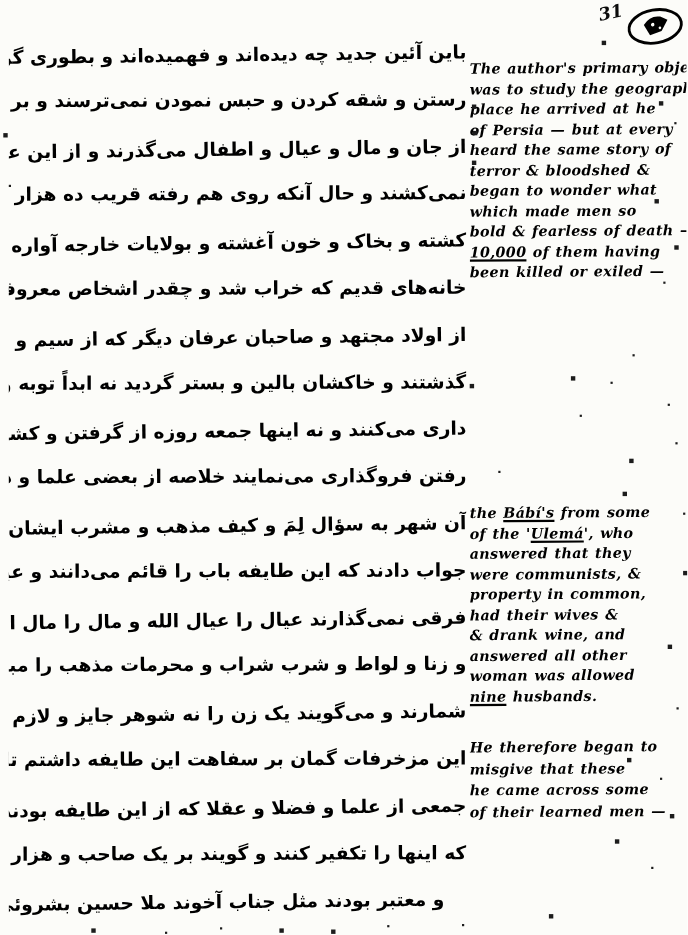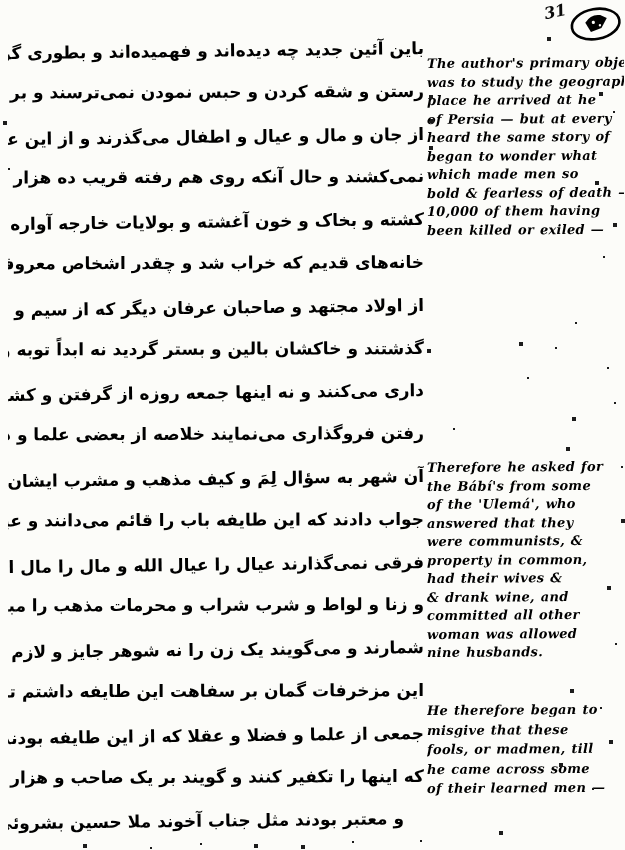--- a/index.html
+++ b/index.html
@@ -25,23 +25,23 @@
   .p-line:last-child{padding-right:20px;}
   
   .note{
     position:absolute;left:427px;width:197px;
     font-family:"DejaVu Serif", serif;font-style:italic;font-weight:700;
     font-size:13px;letter-spacing:0.3px;word-spacing:1px;color:#060606;
     filter:blur(0.25px) contrast(2.2);
   }
   .note1{top:55px;line-height:18.5px;}
   .note2{top:459px;line-height:18.5px;}
-  .note3{top:701px;line-height:19.6px;}
+  .note3{top:671px;line-height:19.6px;}
   .n-line{white-space:nowrap;overflow:hidden;transform:rotate(-0.4deg);transform-origin:left center;}
-  .u{text-decoration-thickness:1.5px;text-underline-offset:2px;}
+  .u{text-decoration:underline;text-decoration-thickness:1.5px;text-underline-offset:2px;}
   
   .page-number{
     position:absolute;left:544px;top:2px;
     font-family:"DejaVu Serif", serif;font-style:italic;font-weight:700;
     font-size:16px;transform:rotate(-12deg);color:#0b0b0b;
   }
   .stamp{position:absolute;left:567px;top:2px;width:58px;height:48px;}
   
   .specks{
     position:absolute;top:0;left:0;width:2px;height:2px;background:transparent;
@@ -101,44 +101,43 @@
     <div class="p-line">که اینها را تکفیر کنند و گویند بر یک صاحب و هزار یار و رساله</div>
     <div class="p-line">و معتبر بودند مثل جناب آخوند ملا حسین بشروئی و آقا سید یحیی</div>
   </div>
 
   <div class="note note1">
     <div class="n-line">The author's primary object</div>
     <div class="n-line">was to study the geography</div>
     <div class="n-line">place he arrived at he</div>
     <div class="n-line">of Persia — but at every</div>
     <div class="n-line">heard the same story of</div>
+    <div class="n-line">terror &amp; bloodshed &amp;</div>
     <div class="n-line">began to wonder what</div>
     <div class="n-line">which made men so</div>
     <div class="n-line">bold &amp; fearless of death —</div>
     <div class="n-line"><span class="u">10,000</span><span> of them having</span></div>
     <div class="n-line">been killed or exiled —</div>
   </div>
 
   <div class="note note2">
-    <div class="n-line">Therefore he asked for</div>
     <div class="n-line"><span>the </span><span class="u">Bábí's</span><span> from some</span></div>
     <div class="n-line"><span>of the '</span><span class="u">Ulemá</span><span>', who</span></div>
     <div class="n-line">answered that they</div>
     <div class="n-line">were communists, &amp;</div>
     <div class="n-line">property in common,</div>
     <div class="n-line">had their wives &amp;</div>
     <div class="n-line">&amp; drank wine, and</div>
-    <div class="n-line">committed all other</div>
+    <div class="n-line">answered all other</div>
     <div class="n-line">woman was allowed</div>
     <div class="n-line"><span class="u">nine</span><span> husbands.</span></div>
   </div>
 
   <div class="note note3">
     <div class="n-line">He therefore began to</div>
     <div class="n-line">misgive that these</div>
-    <div class="n-line">fools, or madmen, till</div>
     <div class="n-line">he came across some</div>
     <div class="n-line">of their learned men —</div>
   </div>
 
   <div class="specks"></div>
 
 </div>
 
 </body></html>

